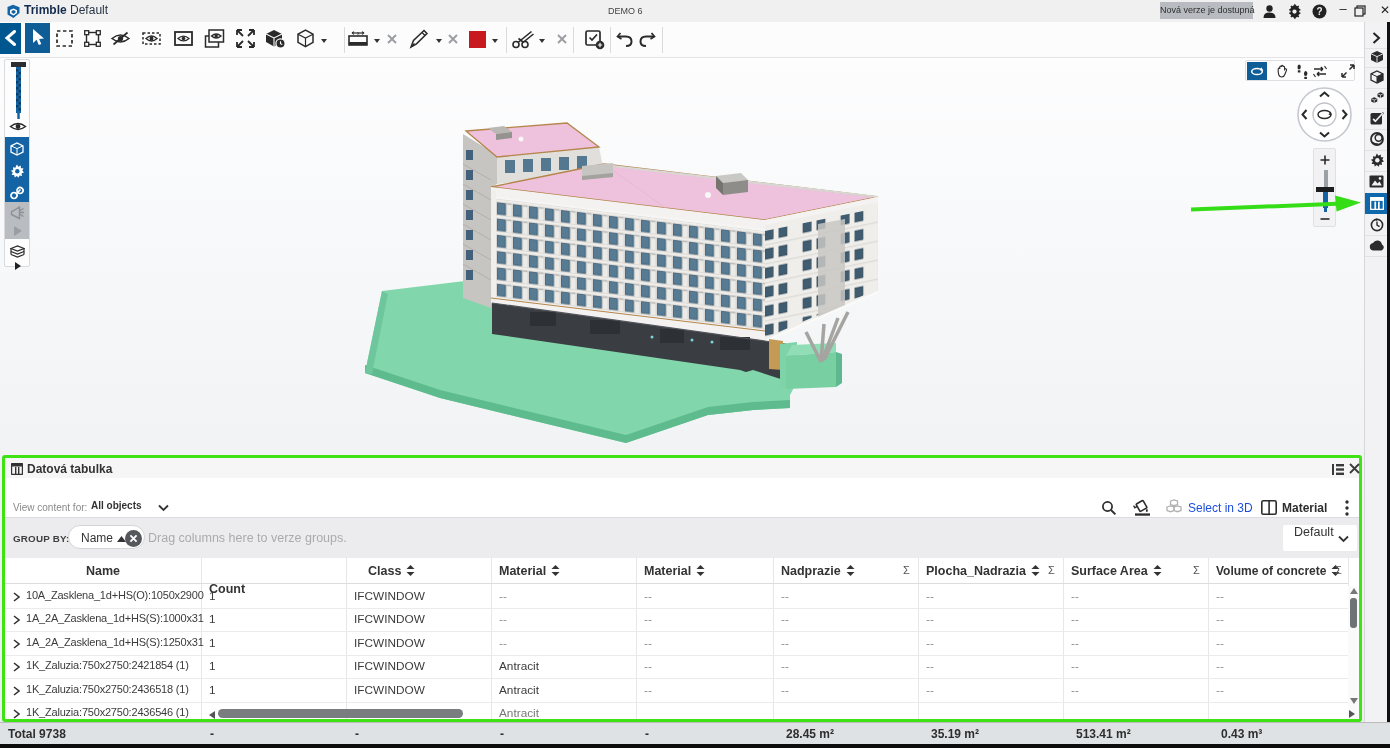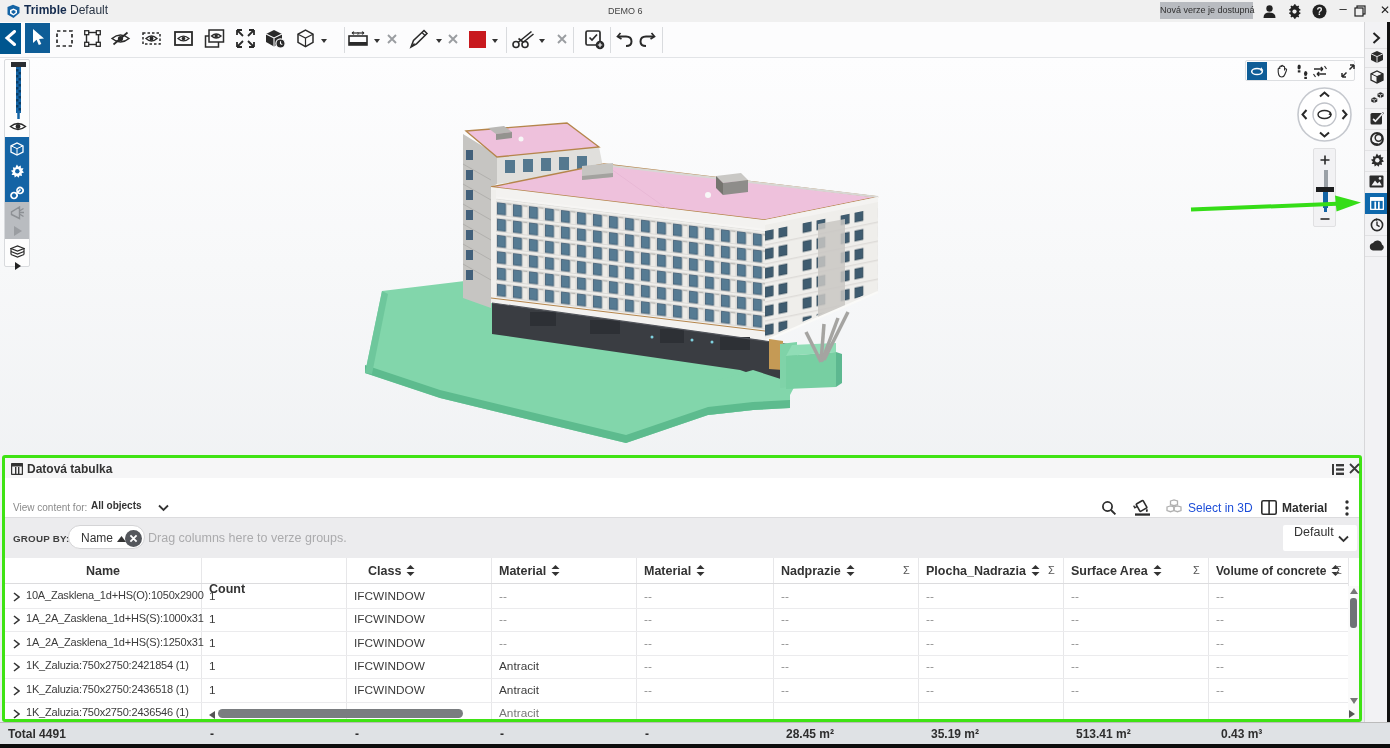--- a/index.html
+++ b/index.html
@@ -692,21 +692,21 @@
     <div class="abs" style="left:213px;top:151px;width:245px;height:9px;background:#7a7d80;border-radius:5px"></div>
     <div class="abs" style="left:1343px;top:28px;width:11px;height:133px;background:#fafafa"></div>
     <div class="abs" style="left:1345px;top:30px;width:0;height:0;border-left:4px solid transparent;border-right:4px solid transparent;border-bottom:6px solid #777"></div>
     <div class="abs" style="left:1345px;top:40px;width:7px;height:30px;background:#6f7276;border-radius:3px"></div>
     <div class="abs" style="left:1345px;top:140px;width:0;height:0;border-left:4px solid transparent;border-right:4px solid transparent;border-top:6px solid #777"></div>
     <div class="abs" style="left:1344px;top:152px;width:0;height:0;border-top:4px solid transparent;border-bottom:4px solid transparent;border-left:6px solid #555"></div>
   </div>
 </div>
 
 <div id="totalrow">
-  <div class="abs" style="left:8px;top:4px">Total 4491</div>
+  <div class="abs" style="left:8px;top:4px">Total 9738</div>
   <div class="abs" style="left:210px;top:4px">-</div>
   <div class="abs" style="left:355px;top:4px">-</div>
   <div class="abs" style="left:500px;top:4px">-</div>
   <div class="abs" style="left:645px;top:4px">-</div>
   <div class="abs" style="left:786px;top:4px">28.45 m²</div>
   <div class="abs" style="left:931px;top:4px">35.19 m²</div>
   <div class="abs" style="left:1076px;top:4px">513.41 m²</div>
   <div class="abs" style="left:1221px;top:4px">0.43 m³</div>
 </div>
 <div id="blackstrip"></div>

